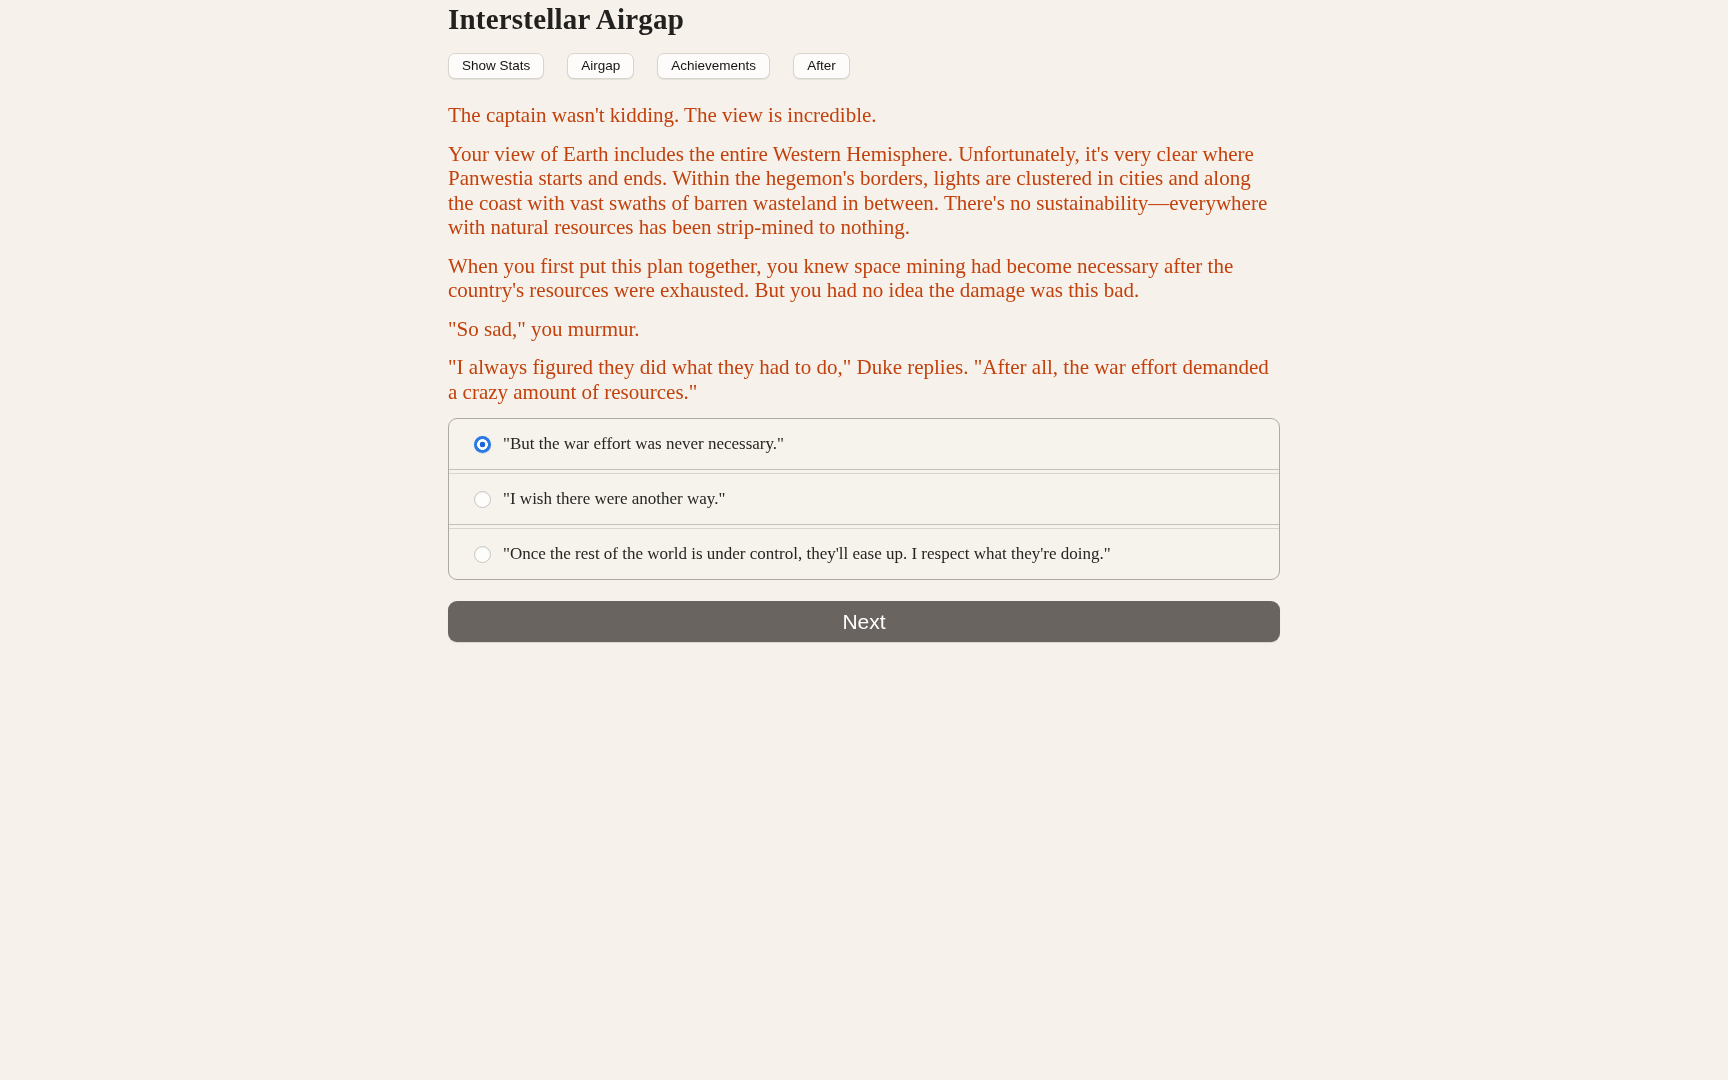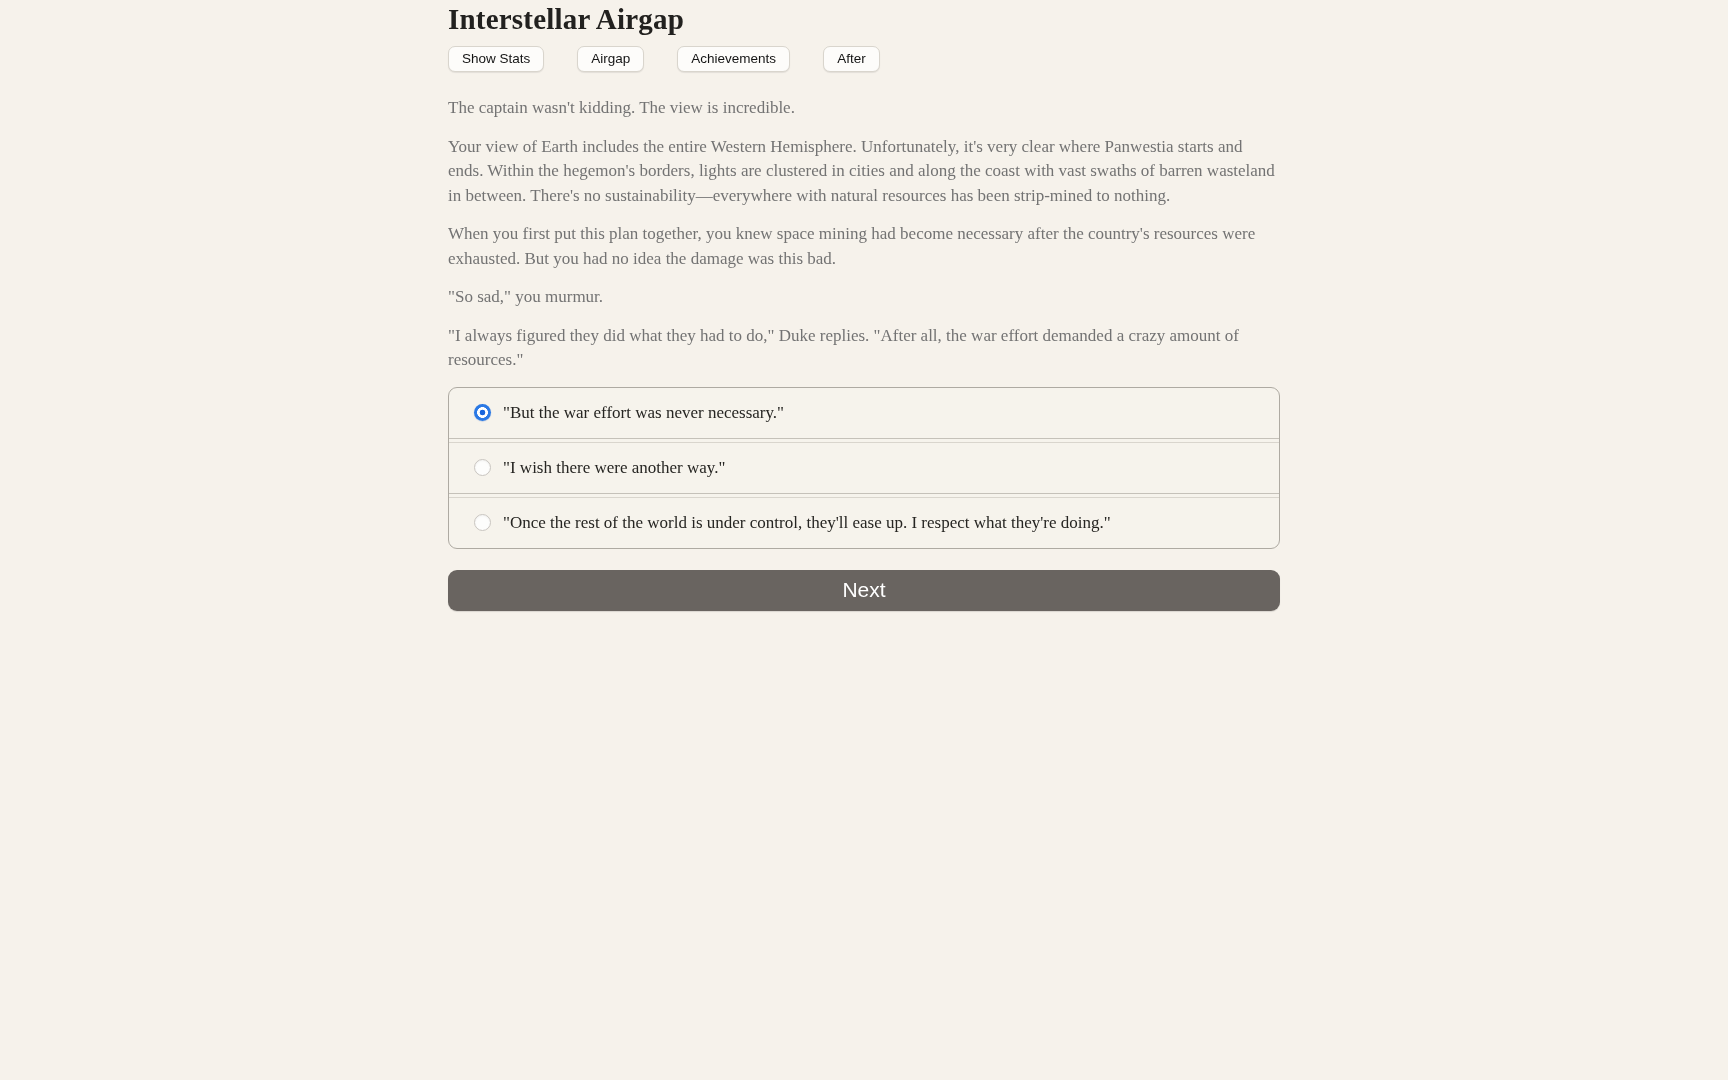--- a/index.html
+++ b/index.html
@@ -20,41 +20,41 @@
     color: #22211f;
     letter-spacing: 0.2px;
   }
   .game-author {
     font-size: 20px;
     color: #2a2927;
     margin-top: 15px;
   }
   .toolbar {
     display: flex;
-    gap: 33px;
-    margin-top: 10px;
+    gap: 23px;
+    margin-top: 17px;
     align-items: center;
   }
   .toolbar button {
     font-family: "Liberation Sans", sans-serif;
     font-size: 13.5px;
     font-weight: 500;
     color: #141414;
     background: #fdfcfa;
     border: 1px solid #d9d5cd;
     border-radius: 7px;
     padding: 4px 13px 5px;
     box-shadow: 0 1px 1px rgba(0,0,0,0.08);
     cursor: pointer;
   }
   .story { margin-top: 24px; }
   .story p {
-    font-size: 17px;
+    font-size: 21px;
     line-height: 24.5px;
-    color: #737373;
+    color: #c2410c;
     margin-bottom: 14px;
     max-width: 828px;
   }
   .choice-group {
     margin-top: 13px;
     border: 1px solid #aeaaa2;
     border-radius: 9px;
     overflow: hidden;
     background: #f6f3ec;
   }

